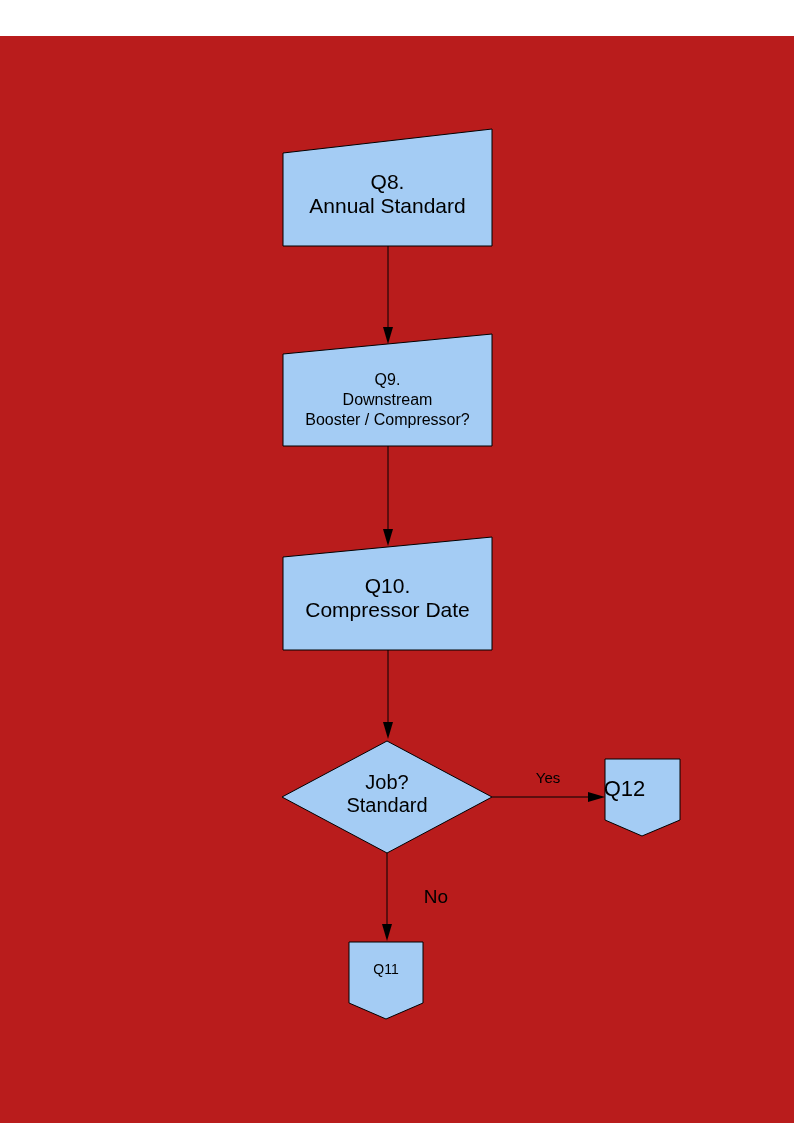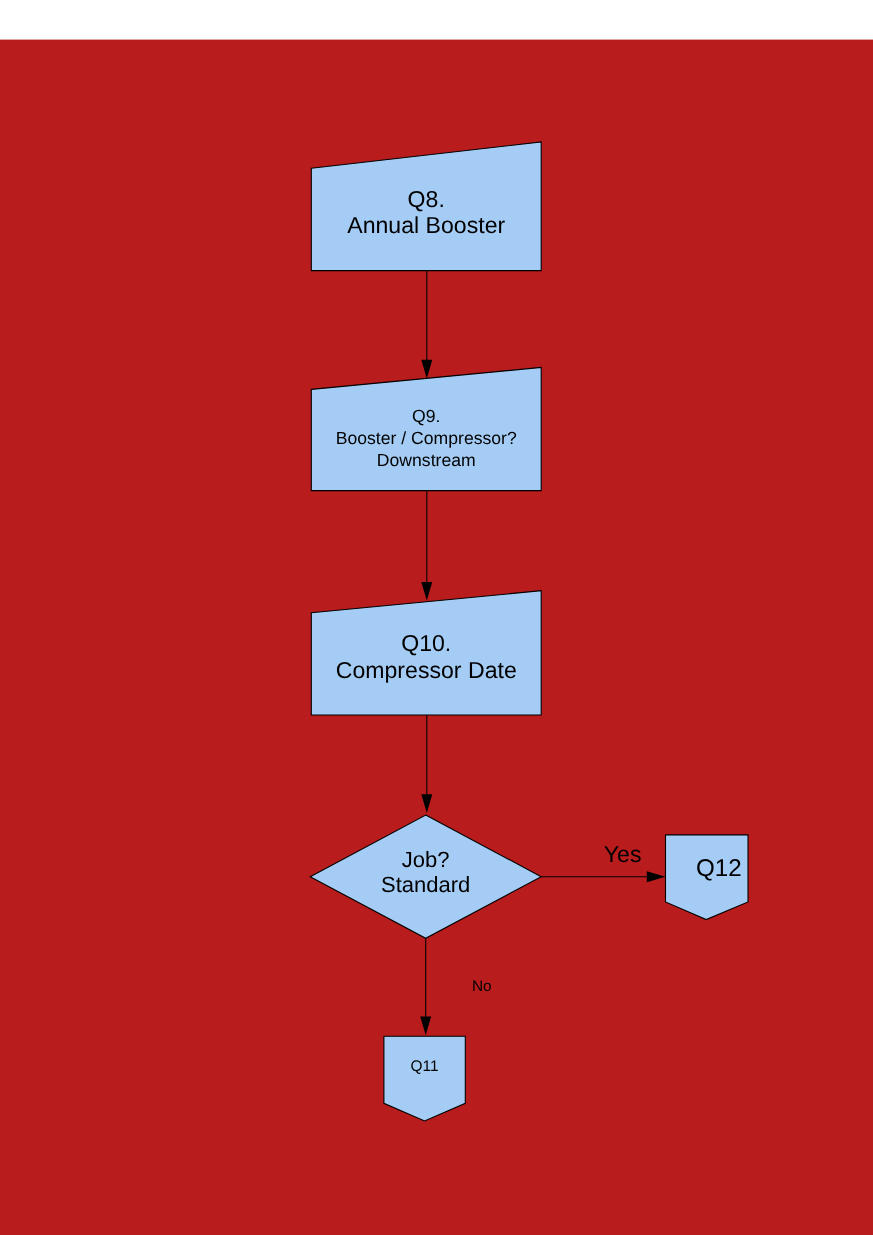--- a/index.html
+++ b/index.html
@@ -38,23 +38,23 @@
   .label {
     position: absolute;
     text-align: center;
     color: #000000;
     white-space: nowrap;
   }
   .q8-label   { left: 283px; top: 134px; width: 209px; font-size: 21px; line-height: 24px; }
   .q9-label   { left: 283px; top: 334px; width: 209px; font-size: 16px; line-height: 20px; }
   .q10-label  { left: 283px; top: 538px; width: 209px; font-size: 21px; line-height: 24px; }
   .decision-label { left: 287px; top: 735px; width: 200px; font-size: 20px; line-height: 23px; }
-  .yes-label  { left: 536px; top: 729px; width: 60px;  font-size: 21px; line-height: 25px; }
-  .no-label   { left: 388px; top: 848px; width: 60px;  font-size: 14px; line-height: 25px; text-align: center; padding-left: 20px; }
-  .q12-label  { left: 605px; top: 740px; width: 97px;  font-size: 22px; line-height: 25px; }
+  .yes-label  { left: 518px; top: 729px; width: 60px;  font-size: 15px; line-height: 25px; }
+  .no-label   { left: 388px; top: 848px; width: 60px;  font-size: 19px; line-height: 25px; text-align: right; }
+  .q12-label  { left: 576px; top: 740px; width: 97px;  font-size: 22px; line-height: 25px; }
   .q11-label  { left: 349px; top: 921px; width: 74px;  font-size: 14px; line-height: 25px; }
 </style>
 </head>
 <body>
 
 <div class="page">
 
   <svg class="diagram-svg" viewBox="0 0 794 1123">
 
     <polygon class="shape" points="283,117 492,93 492,210 283,210" fill="#a4ccf4"></polygon>
@@ -72,27 +72,27 @@
 
     <polygon class="arrowhead" points="388,308 383,291 393,291" fill="#000000"></polygon>
     <polygon class="arrowhead" points="388,510 383,493 393,493" fill="#000000"></polygon>
     <polygon class="arrowhead" points="388,703 383,686 393,686" fill="#000000"></polygon>
     <polygon class="arrowhead" points="605,761 588,756 588,766" fill="#000000"></polygon>
     <polygon class="arrowhead" points="387,905 382,888 392,888" fill="#000000"></polygon>
   </svg>
 
   <div class="label q8-label">
     <div>Q8.</div>
-    <div>Annual Booster</div>
+    <div>Annual Standard</div>
   </div>
 
   <div class="label q9-label">
     <div>Q9.</div>
+    <div>Downstream</div>
     <div>Booster / Compressor?</div>
-    <div>Downstream</div>
   </div>
 
   <div class="label q10-label">
     <div>Q10.</div>
     <div>Compressor Date</div>
   </div>
 
   <div class="label decision-label">
     <div>Job?</div>
     <div>Standard</div>

